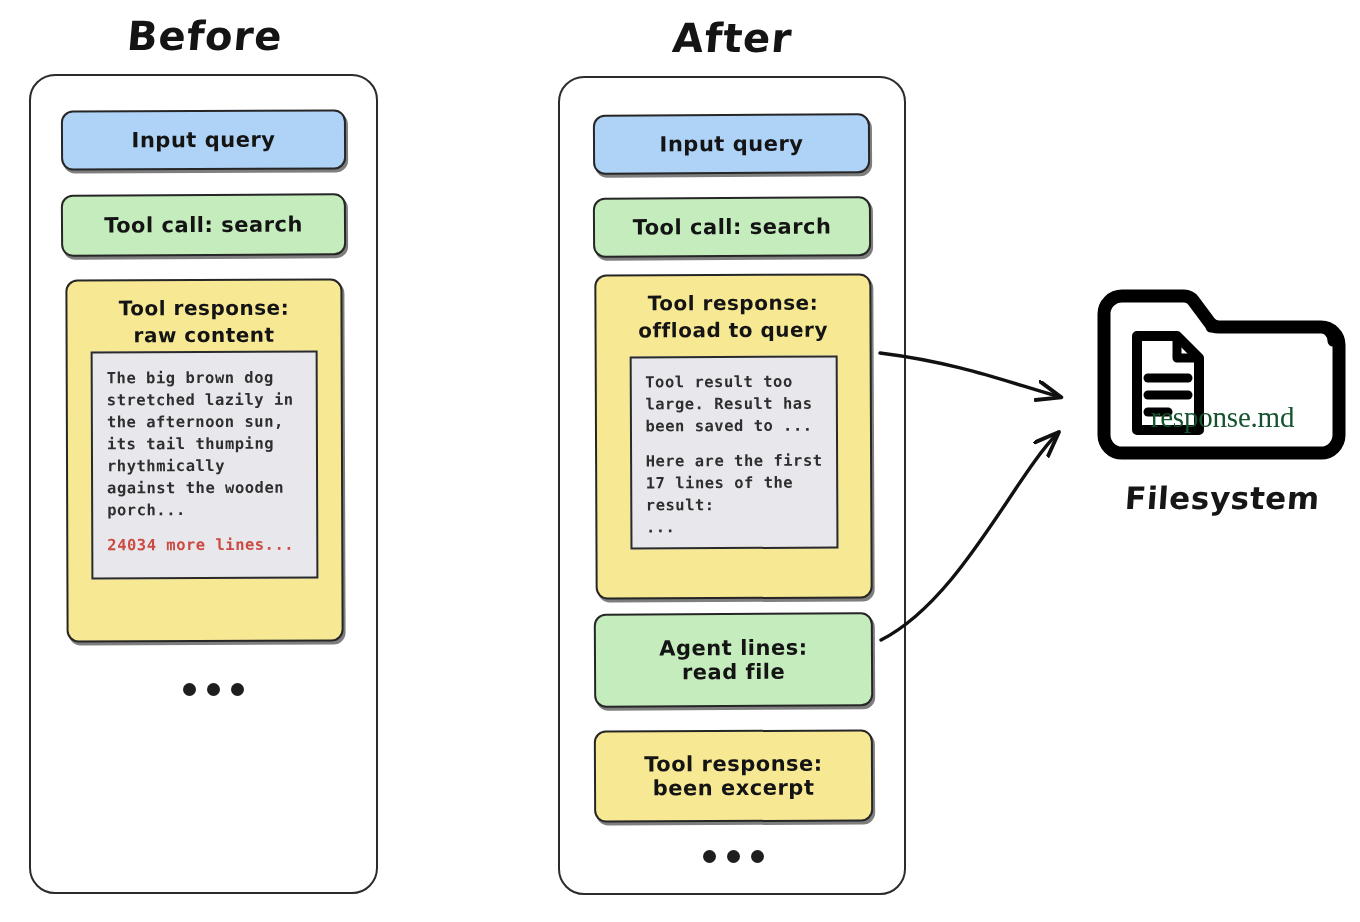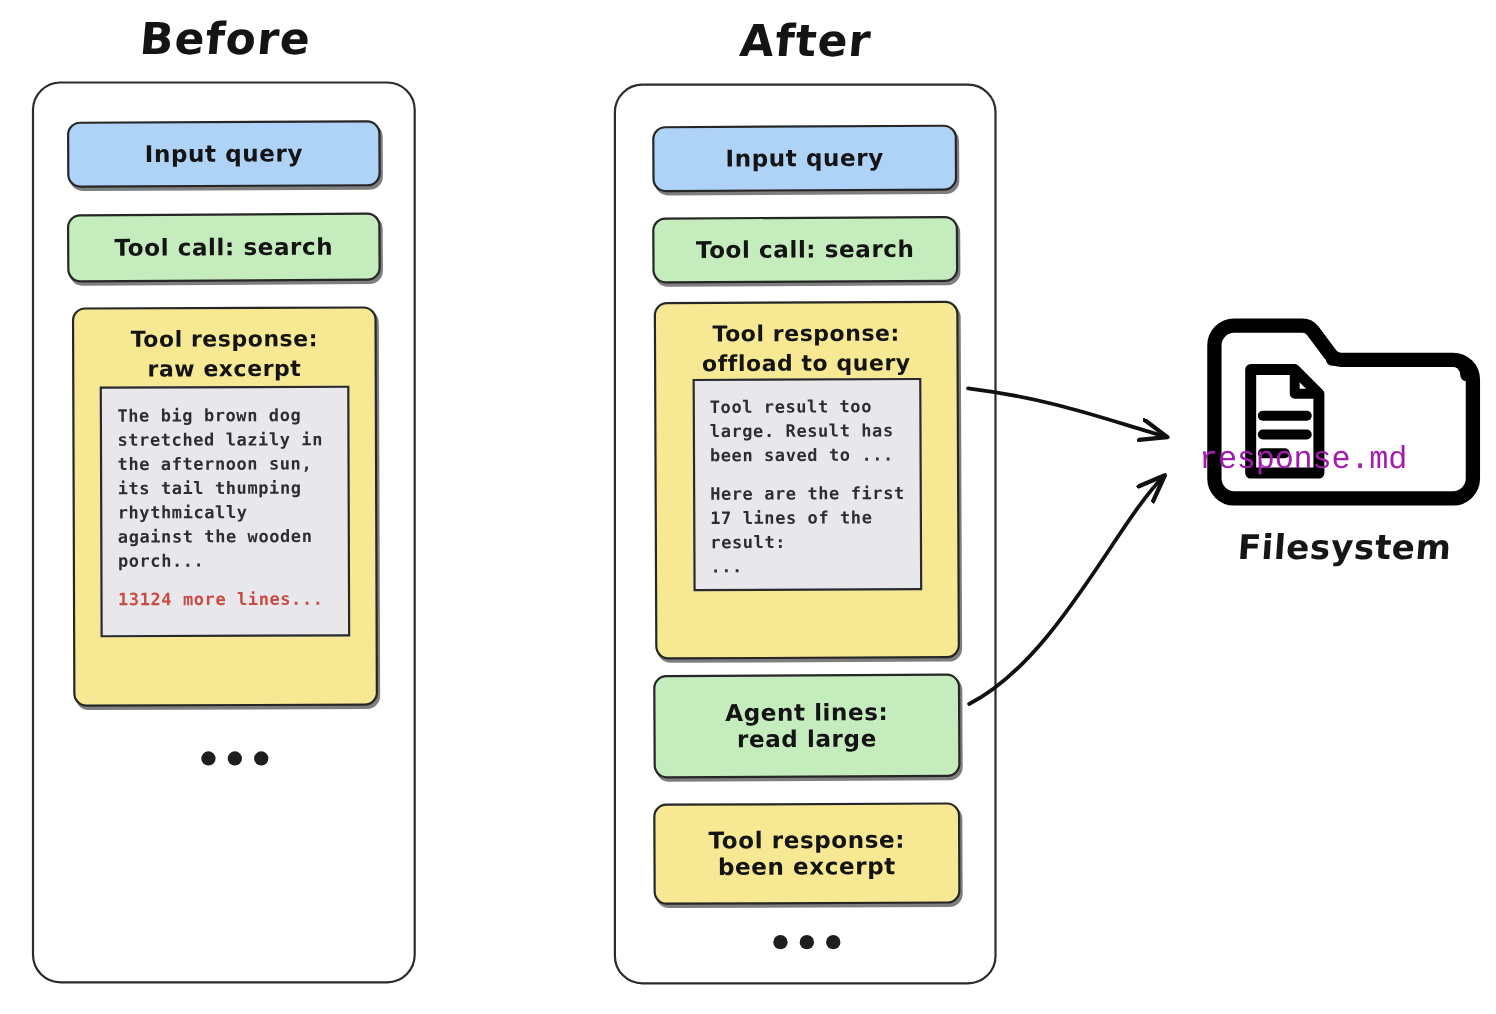--- a/index.html
+++ b/index.html
@@ -104,20 +104,21 @@
     white-space: pre-wrap;
     overflow: hidden;
   }
   #before-codebox {
     margin-top: 2px;
     width: 227px;
     height: 228px;
     padding: 14px 10px 24px 14px;
   }
   #after-codebox {
+    margin-top: 12px;
     width: 208px;
     height: 193px;
     padding: 13px 8px 8px 14px;
   }
   .code-warn { color: #cb4a41; }
   .code-gap { display:block; height: 13px; }
 
   
   .dots {
     position: absolute;
@@ -147,23 +148,24 @@
     position: absolute;
     left: 0; top: 0;
     width: 265px;
     height: 190px;
   }
   #filename-label {
     position: absolute;
     left: 0;
     top: 121px;
     width: 265px;
-    font-family: Liberation Mono, monospace;
+    text-align: center;
+    font-family: Liberation Serif, serif;
     font-size: 29px;
-    color: #a21caf;
+    color: #14532d;
     letter-spacing: -0.2px;
   }
   #filesystem-label {
     position: absolute;
     left: 0;
     top: 200px;
     width: 265px;
     text-align: center;
     font-size: 31px;
     font-weight: 600;
@@ -192,29 +194,29 @@
   <span class="line">Input query</span>
 </div>
 
 <div class="node green hand" id="before-tool">
   <span class="line">Tool call: search</span>
 </div>
 
 <div class="node yellow hand" id="before-resp">
   <div class="node-heading">
     <span class="line">Tool response:</span>
-    <span class="line">raw excerpt</span>
+    <span class="line">raw content</span>
   </div>
   <div class="codebox" id="before-codebox"><span>The big brown dog
 stretched lazily in
 the afternoon sun,
 its tail thumping
 rhythmically
 against the wooden
-porch...</span><span class="code-gap"></span><span class="code-warn">13124 more lines...</span></div>
+porch...</span><span class="code-gap"></span><span class="code-warn">24034 more lines...</span></div>
 </div>
 
 <div class="dots" id="dots-before">
   <span></span>
   <span></span>
   <span></span>
 </div>
 
 <div class="panel-title hand" id="title-after">After</div>
 
@@ -236,21 +238,21 @@
   <div class="codebox" id="after-codebox"><span>Tool result too
 large. Result has
 been saved to ...</span><span class="code-gap"></span><span>Here are the first
 17 lines of the
 result:
 ...</span></div>
 </div>
 
 <div class="node green hand" id="after-agent">
   <span class="line">Agent lines:</span>
-  <span class="line">read large</span>
+  <span class="line">read file</span>
 </div>
 
 <div class="node yellow hand" id="after-excerpt">
   <span class="line">Tool response:</span>
   <span class="line">been excerpt</span>
 </div>
 
 <div class="dots" id="dots-after">
   <span></span>
   <span></span>

